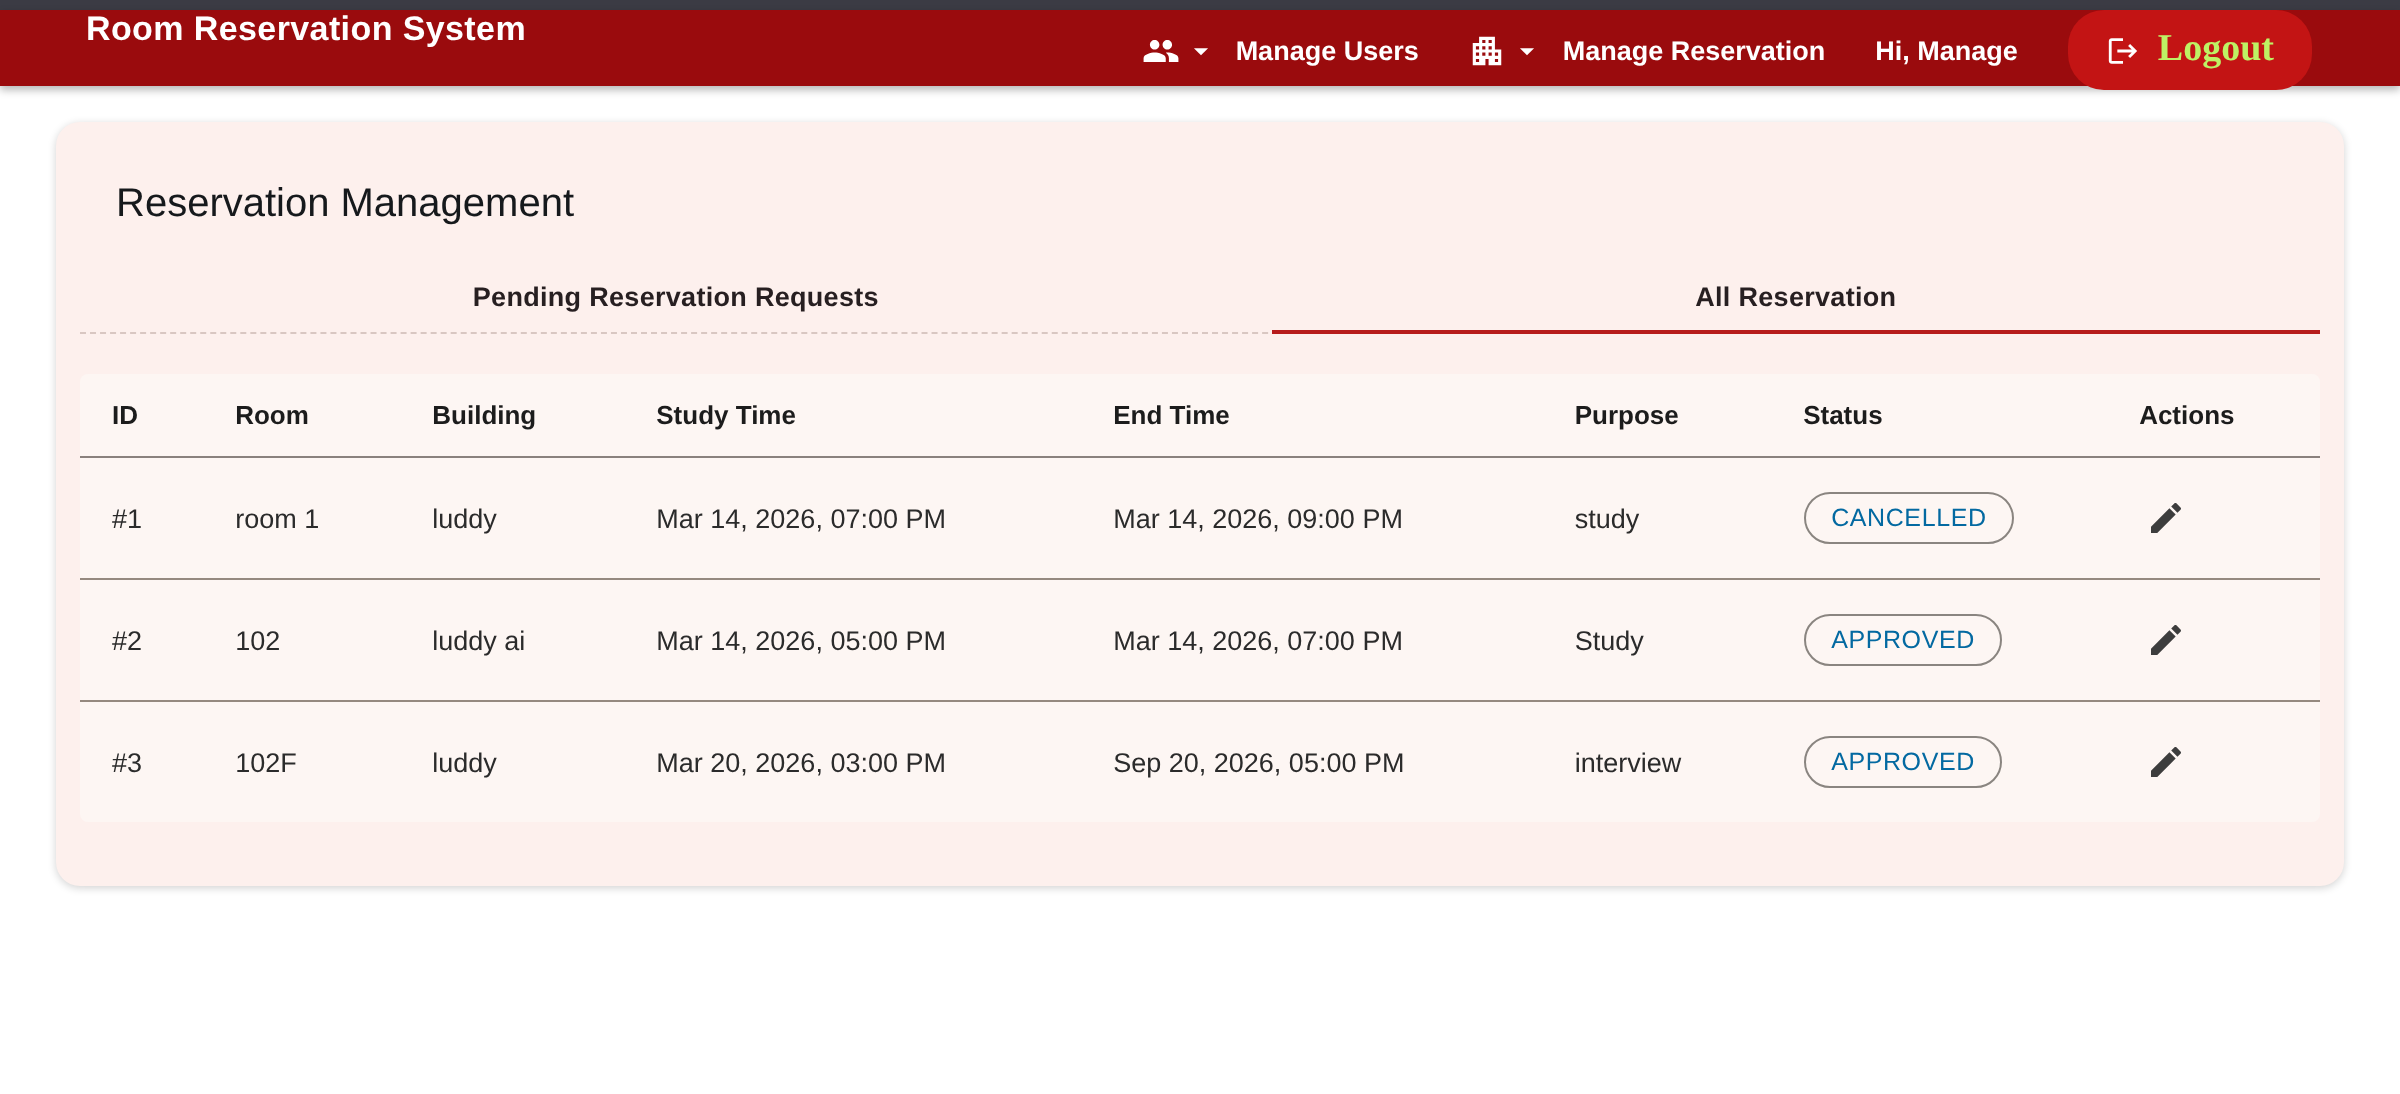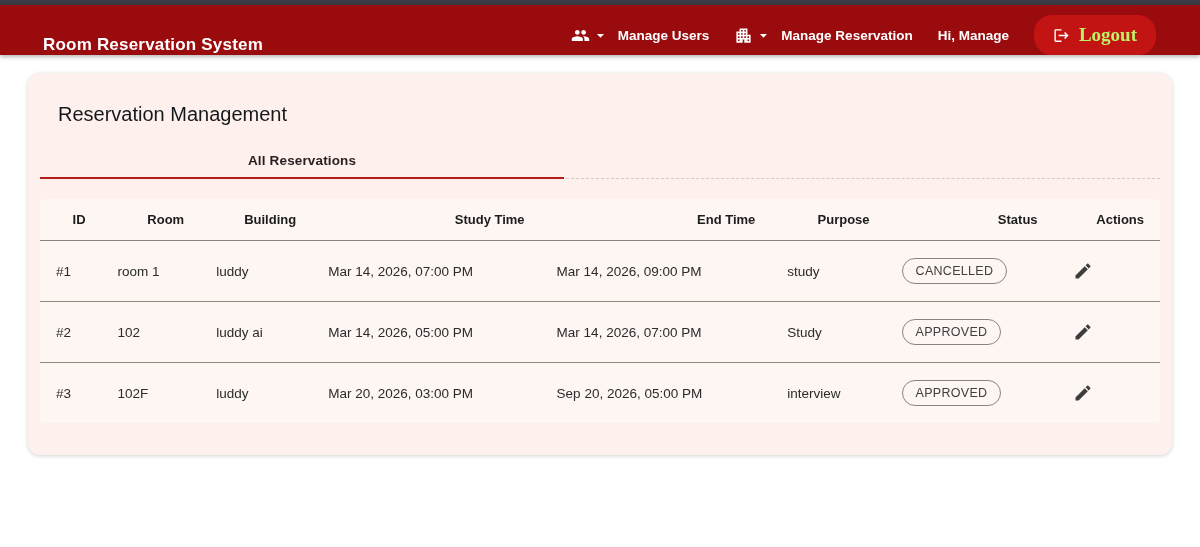--- a/index.html
+++ b/index.html
@@ -7,24 +7,24 @@
   body {
     width: 1200px; height: 547px; overflow: hidden;
     background: #ffffff;
     font-family: "Liberation Sans", sans-serif;
     -webkit-font-smoothing: antialiased;
   }
 
   .top-strip { height: 5px; background: #3b3b44; }
 
   .app-bar {
-    height: 50px;
+    height: 38px;
     background: var(--header-bg, #9a0b0d);
     color: #fff;
-    display: flex; align-items: flex-end;
+    display: flex; align-items: flex-start;
     padding: 0 44px 0 43px;
     box-shadow: 0 2px 4px rgba(0,0,0,.28);
   }
   .app-title { font-size: 17px; font-weight: bold; letter-spacing: .2px; }
   .app-nav { margin-left: auto; display: flex; align-items: center; gap: 25px; }
   .nav-btn {
     display: flex; align-items: center; gap: 2px;
     background: none; border: none; padding: 0;
     color: #fff; cursor: pointer;
     font-family: inherit; font-size: 13.5px; font-weight: bold;
@@ -72,39 +72,39 @@
   }
 
   .table-wrap {
     margin-top: 20px;
     background: var(--table-bg, #fdf6f3);
     border-radius: 4px;
     overflow: hidden;
   }
   table { width: 100%; border-collapse: collapse; }
   th {
-    text-align: right; padding: 13px 16px;
+    text-align: left; padding: 13px 16px;
     font-size: 13px; font-weight: bold; color: #1c1c1c;
     border-bottom: 1px solid #8a817d;
     white-space: nowrap;
   }
   td {
     padding: 17px 16px;
     font-size: 13.5px; color: #2b2b2b;
     border-bottom: 1px solid #95897f;
     white-space: nowrap;
   }
   tbody tr:last-child td { border-bottom: none; }
 
   .chip {
     display: inline-block;
     padding: 5px 13px;
     border: 1px solid #8a8580;
     border-radius: 16px;
-    font-size: 12.5px; font-weight: 500; color: #404040;
+    font-size: 12.5px; font-weight: 500; color: #0369a1;
     letter-spacing: .3px;
     background: transparent;
   }
   .edit-btn { background: none; border: none; padding: 3px; cursor: pointer; line-height: 0; }
   .edit-icon { width: 20px; height: 20px; fill: #3d3d3d; }
 </style>
 </head>
 <body>
 
 <div class="top-strip"></div>
@@ -137,21 +137,22 @@
         </svg>
       <span>Logout</span>
     </button>
   </nav>
 </header>
 
 <main class="card">
   <h1 class="page-title">Reservation Management</h1>
 
   <div class="tabs">
-    <button class="tab tab-all active">All Reservations</button>
+    <button class="tab tab-pending">Pending Reservation Requests</button>
+    <button class="tab tab-all active">All Reservation</button>
   </div>
 
   <div class="table-wrap">
     <table>
       <colgroup>
         <col style="width:5.5%">
           <col style="width:8.8%">
           <col style="width:10%">
           <col style="width:20.4%">
         <col style="width:20.6%">

